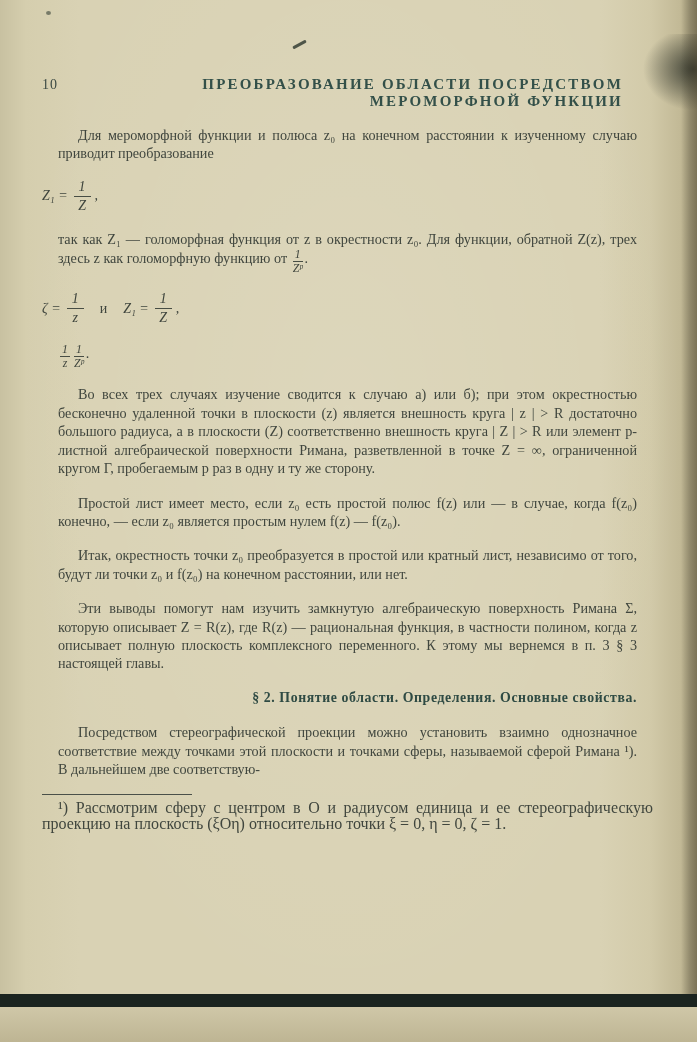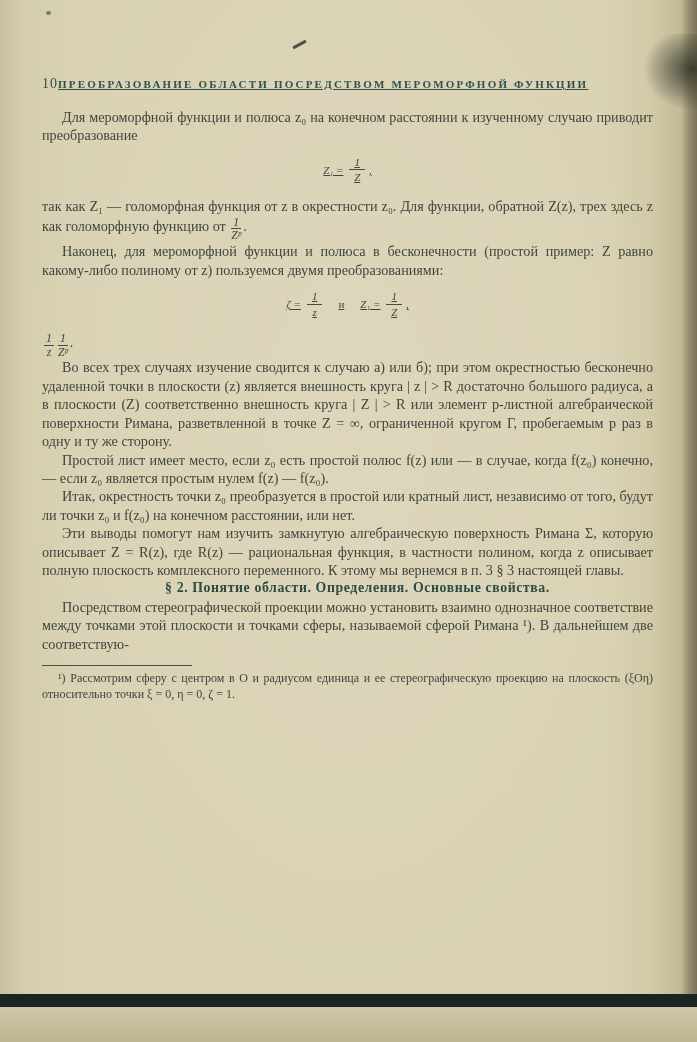--- a/index.html
+++ b/index.html
@@ -22,41 +22,41 @@
   .speck.s1{left:292px;top:43px;width:15px;height:3px;transform:rotate(-28deg);}
   .speck.s2{left:46px;top:11px;width:5px;height:4px;border-radius:50%;opacity:.7;}
   .bottom-bar{position:absolute;left:0;right:0;top:994px;height:13px;background:#1b2420;
     box-shadow:0 1px 0 rgba(0,0,0,.25);}
   .bottom-paper{position:absolute;left:0;right:0;top:1007px;bottom:0;
     background:linear-gradient(180deg,#cfc7a8,#beb593);}
 
   .content{position:absolute;left:42px;right:44px;top:76px;}
   .running{display:flex;align-items:baseline;color:#32504a;}
   .pgnum{font-size:14px;letter-spacing:1px;color:#3c4a44;}
-  .rtitle{flex:1;text-align:left;font-size:11px;letter-spacing:2.2px;font-weight:bold;
-    color:#335049;padding-right:30px;text-decoration:underline;}
+  .rtitle{flex:1;text-align:right;font-size:15px;letter-spacing:2.2px;font-weight:bold;
+    color:#335049;padding-right:30px;}
 
   .bodytext{margin-top:16px;font-size:14.2px;line-height:18.4px;text-align:justify;}
-  p.para{margin:0;text-indent:20px;}
-  .formula{display:flex;justify-content:center;align-items:center;margin:11px 0 13px;
-    font-style:italic;font-size:11px;text-decoration:underline;}
+  p.para{margin:16px;text-indent:20px;}
+  .formula{display:flex;align-items:center;margin:11px 0 13px;
+    font-style:italic;font-size:14px;}
   .dfrac{display:inline-block;text-align:center;line-height:1.15;margin-left:6px;}
   .dfrac .num{display:block;border-bottom:1px solid #474d44;padding:0 5px 1px;}
   .dfrac .den{display:block;padding-top:1px;}
   .fpost{margin-left:4px;}
   .fconj{font-style:normal;margin:0 16px;}
   .ifrac{display:inline-block;vertical-align:-9px;text-align:center;font-size:11.8px;
     line-height:1.1;font-style:italic;margin:0 2px;}
   .ifrac .num{display:block;border-bottom:1px solid #474d44;padding:0 2px;}
   .ifrac .den{display:block;}
 
-  .sec-heading{margin:20px 0 14px;text-align:center;font-weight:bold;font-size:13.8px;
+  .sec-heading{margin:20px 0 14px;text-align:right;font-weight:bold;font-size:13.8px;
     letter-spacing:.6px;color:#2e4a43;text-indent:0;}
   .footnote-rule{width:150px;border:none;border-top:1px solid #4a5049;margin:12px 0 5px 0;}
-  .footnote{font-size:12px;line-height:15.6px;text-align:justify;text-indent:16px;margin:0;}
+  .footnote{font-size:16px;line-height:15.6px;text-align:justify;text-indent:16px;margin:0;}
 </style>
 </head>
 <body>
 
 <div class="page">
 
   <div class="corner-shadow"></div>
   <div class="right-edge"></div>
   <div class="speck s1"></div>
   <div class="speck s2"></div>
@@ -78,21 +78,20 @@
           <span class="num">1</span>
           <span class="den">Z</span>
         </span>
         <span class="fpost">,</span>
       </div>
 
       <p class="para" style="text-indent:0">
         <span>так как Z₁ — голоморфная функция от z в окрестности z₀. Для функции, обратной Z(z), трех здесь z как голоморфную функцию от </span><span class="ifrac"><span class="num">1</span><span class="den">Zᵖ</span></span><span>.</span>
       </p>
 
-      <p class="para">Наконец, для мероморфной функции и полюса в бесконечности (простой пример: Z равно какому-либо полиному от z) пользуемся двумя преобразованиями:</p>
 
       <div class="formula">
         <span>ζ =</span>
         <span class="dfrac">
           <span class="num">1</span>
           <span class="den">z</span>
         </span>
         <span class="fconj">и</span>
         <span>Z₁ =</span>
         <span class="dfrac">

